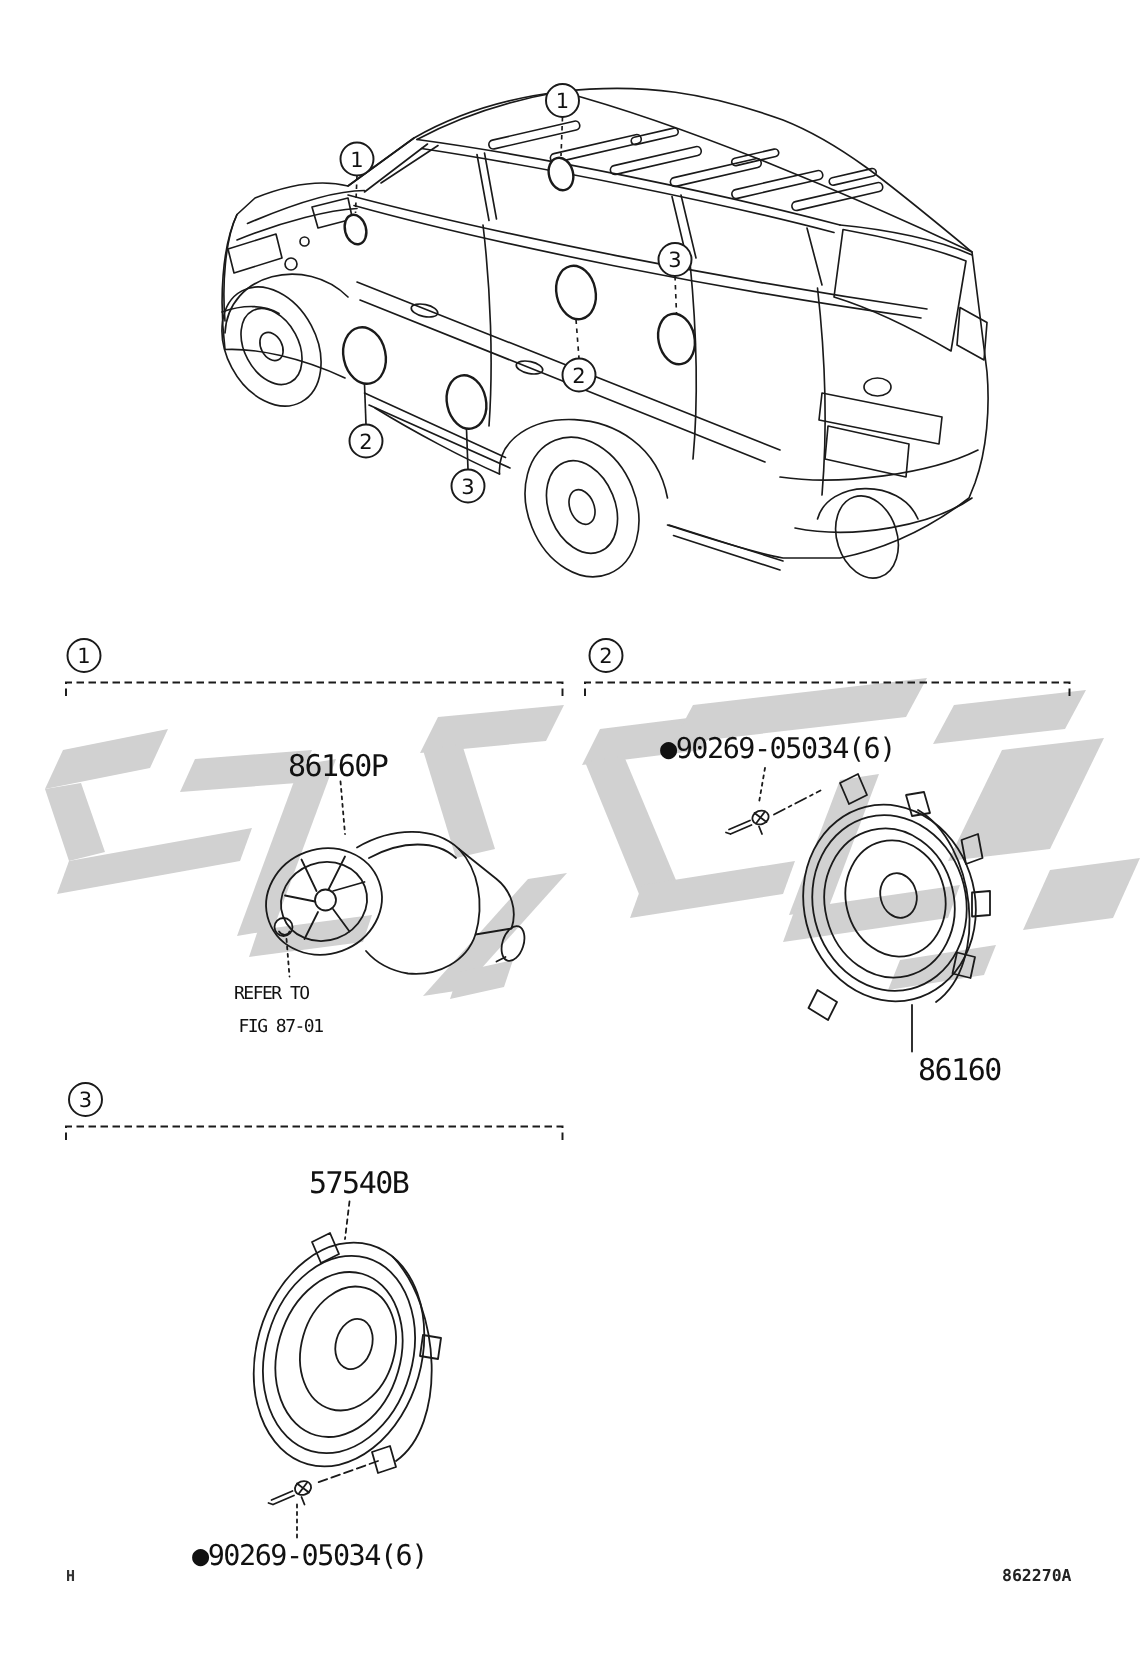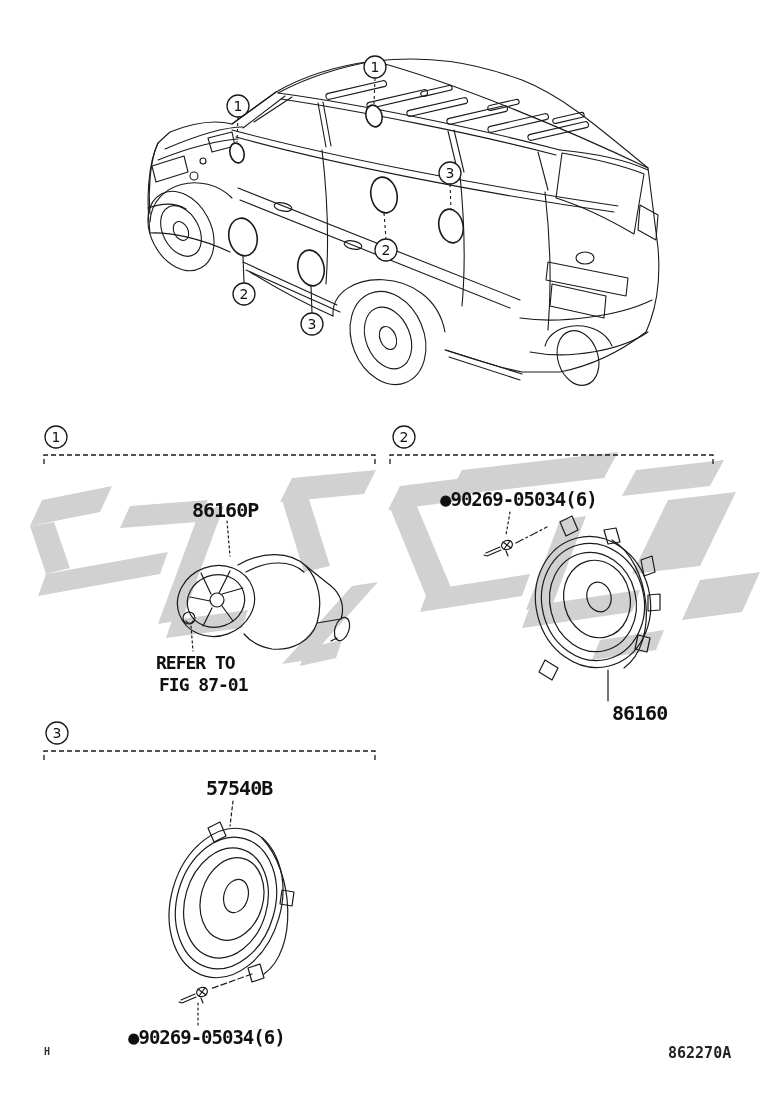--- a/index.html
+++ b/index.html
@@ -4,33 +4,33 @@
 <style>
   html,body{margin:0;padding:0;}
   body{
     width:760px;height:1112px;position:relative;background:#ffffff;
     font-family:"DejaVu Sans", sans-serif;color:#1a1a1a;overflow:hidden;
   }
   #stage{position:absolute;left:0;top:0;width:760px;height:1112px;}
   svg{position:absolute;left:0;top:0;}
   .lbl{
     position:absolute;font-family:"DejaVu Sans Mono", monospace;
-    font-weight:bold;color:#111;white-space:pre;letter-spacing:-1px;text-align:center;
+    font-weight:normal;color:#111;white-space:pre;letter-spacing:-1px;text-align:center;
   }
   .part{font-size:20px;}
-  .note{font-size:18px;line-height:21px;}
+  .note{font-size:12px;line-height:21px;}
   .legend{
     position:absolute;left:517px;top:837px;font-family:"DejaVu Sans", sans-serif;
     font-weight:bold;color:#111;white-space:pre;
   }
   .legend .jp{font-size:13px;line-height:17px;letter-spacing:0px;}
   .legend .en{font-size:12.5px;line-height:17px;letter-spacing:0px;}
   .pagecode{
     position:absolute;left:668px;top:1044px;font-family:"DejaVu Sans Mono", monospace;
-    font-size:15px;font-weight:bold;color:#222;letter-spacing:0;
+    font-size:11px;font-weight:bold;color:#222;letter-spacing:0;
   }
   .cornermark{
     position:absolute;left:44px;top:1046px;font-family:"DejaVu Sans Mono", monospace;
     font-size:10px;color:#333;font-weight:bold;
   }
   .callout-text{
     font-family:"DejaVu Sans", sans-serif;font-size:14px;fill:#111;
     text-anchor:middle;
   }
 </style>

